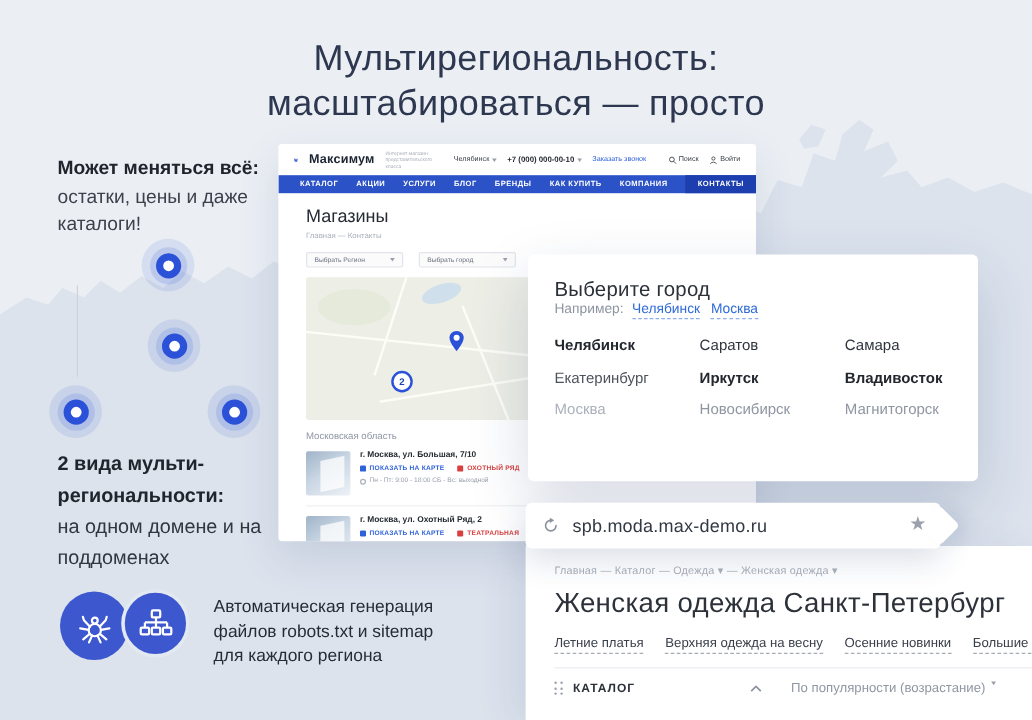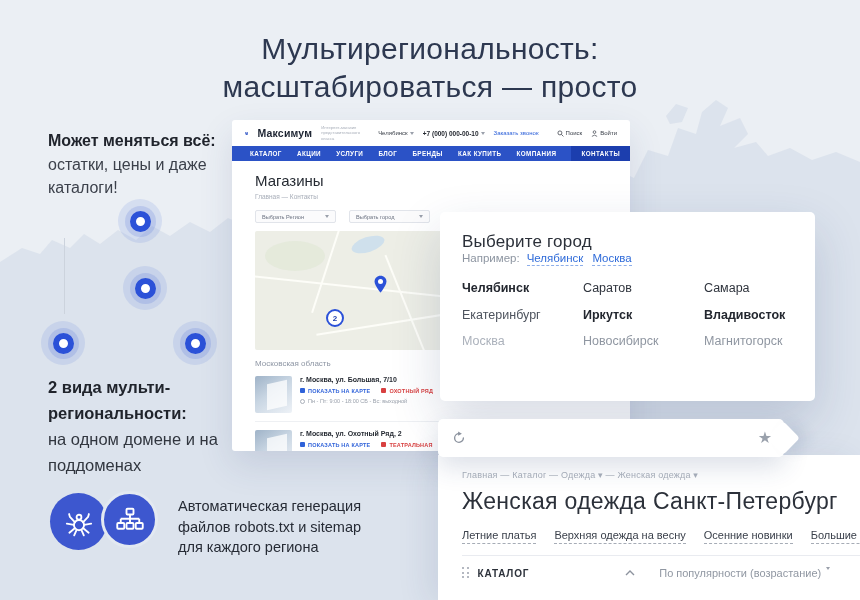--- a/index.html
+++ b/index.html
@@ -339,20 +339,21 @@
       <span class="city cgray">Новосибирск</span>
       <span class="city cgray">Магнитогорск</span>
     </div>
   </div>
 
   <div class="urlbar">
     <svg width="14" height="14" viewBox="0 0 24 24">
       <path d="M19.5,12 A7.5,7.5 0 1 1 12,4.5" fill="none" stroke="#8b929e" stroke-width="2.3" stroke-linecap="round"></path>
       <path d="M10.5,0.8 L17,4.5 L10.5,8.2 Z" fill="#8b929e"></path>
     </svg>
+    <span class="url-text">spb.moda.max-demo.ru</span>
     <span class="star">★</span>
   </div>
 
   <div class="catalog">
     <div class="cat-crumb">Главная  —  Каталог  —  Одежда ▾  —  Женская одежда ▾</div>
     <div class="cat-heading">Женская одежда Санкт-Петербург</div>
     <div class="cat-tags">
       <span class="cat-tag">Летние платья</span>
       <span class="cat-tag">Верхняя одежда на весну</span>
       <span class="cat-tag">Осенние новинки</span>

